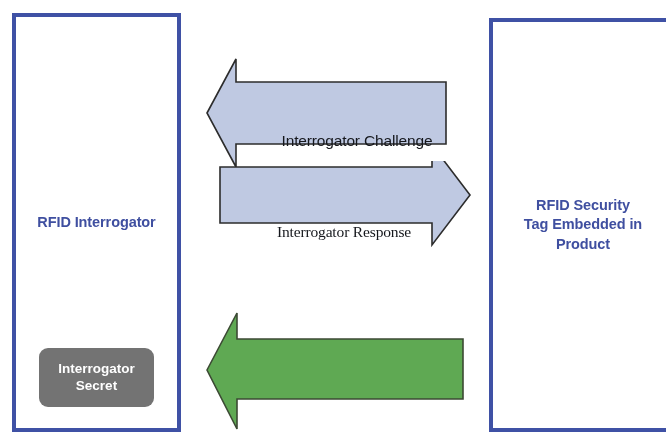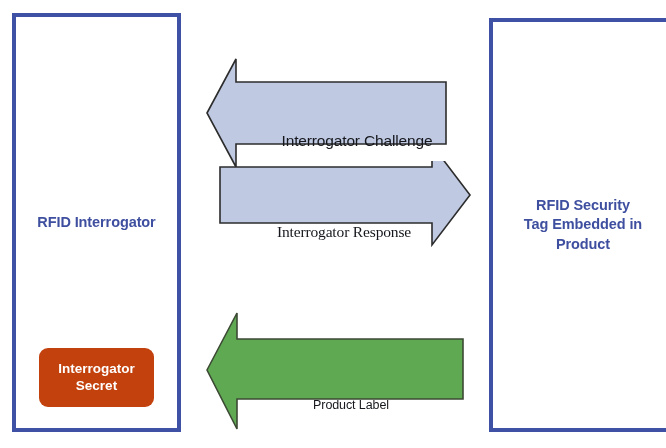--- a/index.html
+++ b/index.html
@@ -53,21 +53,21 @@
     width: 135px;
   }
 
   
   #secret-chip {
     position: absolute;
     left: 23px;
     bottom: 21px;
     width: 115px;
     height: 59px;
-    background: #c2410c;
+    background: #737373;
     border-radius: 9px;
     display: flex;
     align-items: center;
     justify-content: center;
   }
   #secret-chip .chip-label {
     color: #ffffff;
     font-weight: bold;
     font-size: 13.5px;
     line-height: 1.25;
@@ -138,16 +138,15 @@
     <svg width="258" height="96" viewBox="0 0 258 96" aria-hidden="true">
       <polygon points="4,6 216,6 216,-16 254,34 216,84 216,62 4,62" fill="#bfc9e2" stroke="#2c2c2c" stroke-width="1.6" stroke-linejoin="miter"></polygon>
     </svg>
     <div class="arrow-label label-blue">Interrogator Response</div>
   </div>
 
   <div class="arrow" id="arrow-product-label">
     <svg width="266" height="132" viewBox="0 0 266 132" aria-hidden="true">
       <polygon points="4,65 34,8 34,34 260,34 260,94 34,94 34,124" fill="#5fa953" stroke="#3c4a34" stroke-width="1.6" stroke-linejoin="miter"></polygon>
     </svg>
-    <div class="arrow-label label-green">Product Label</div>
   </div>
 
 </div>
 
 </body></html>

